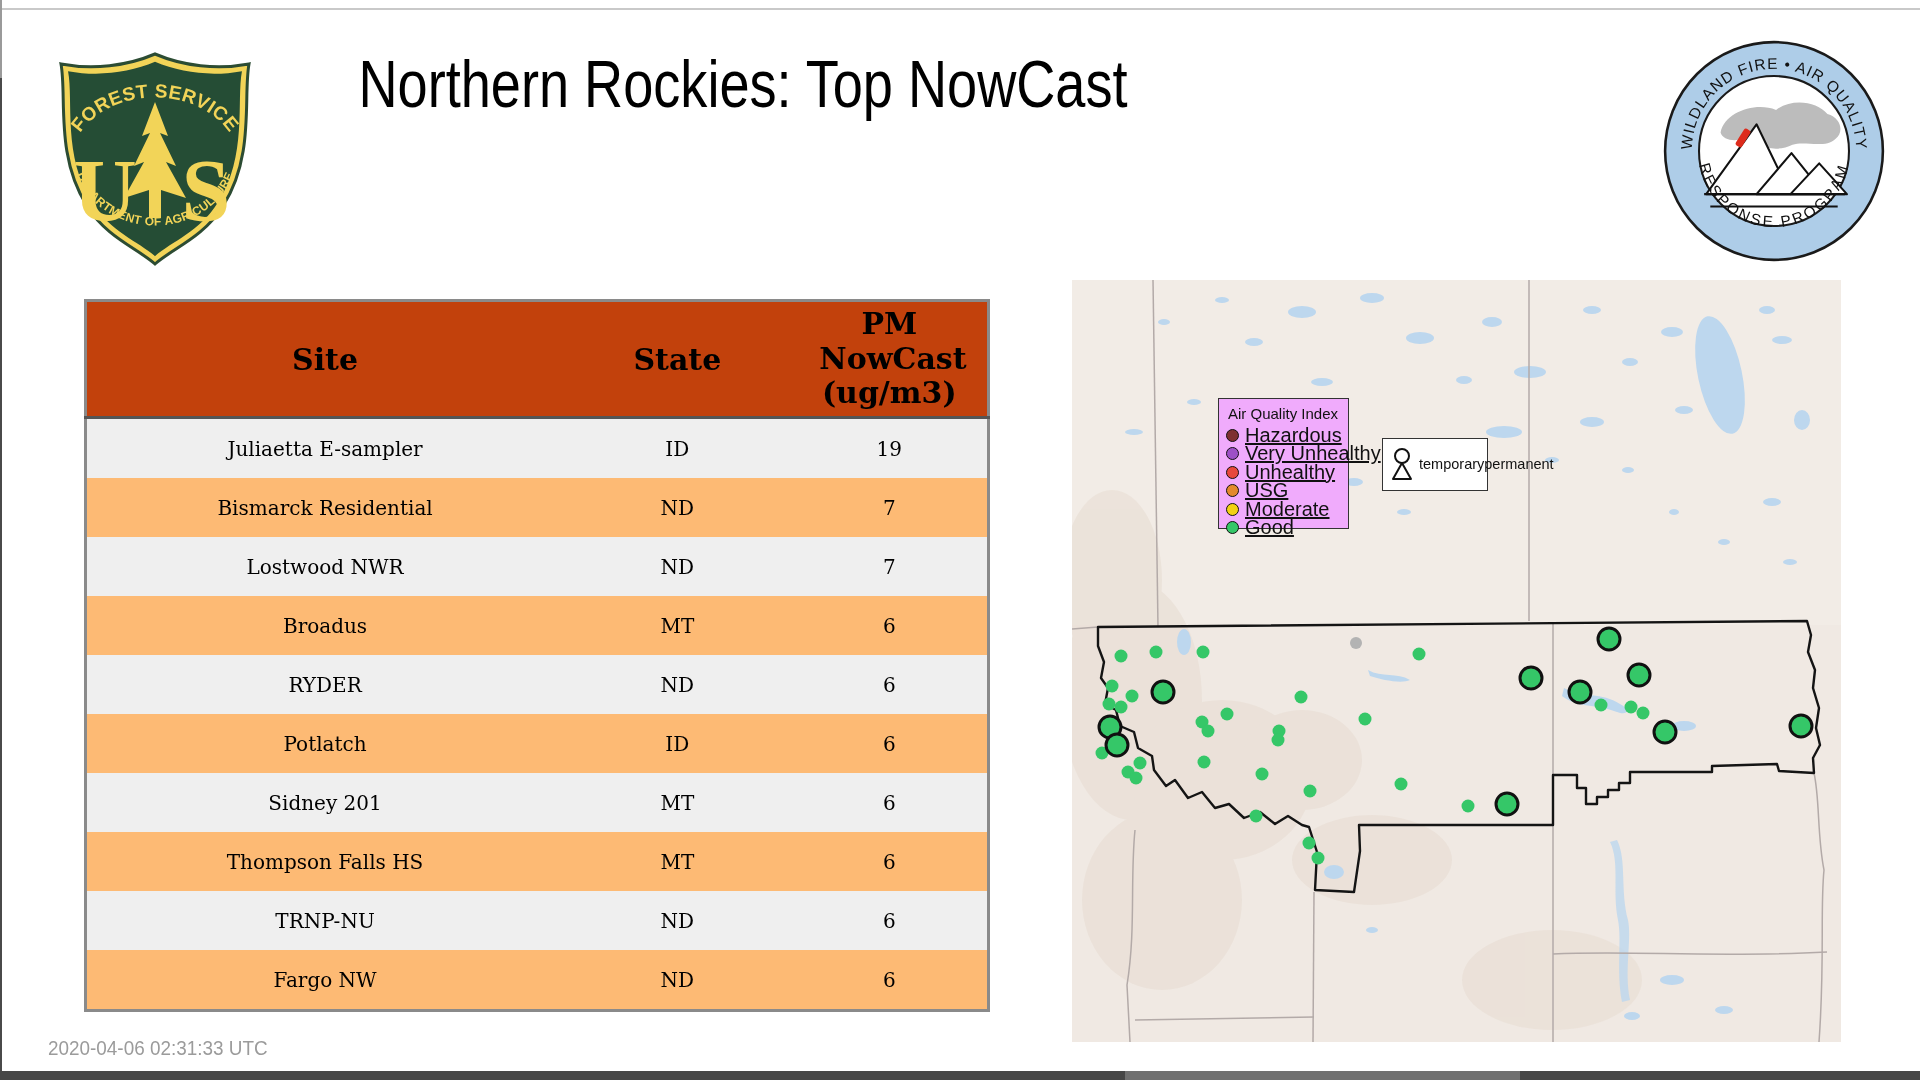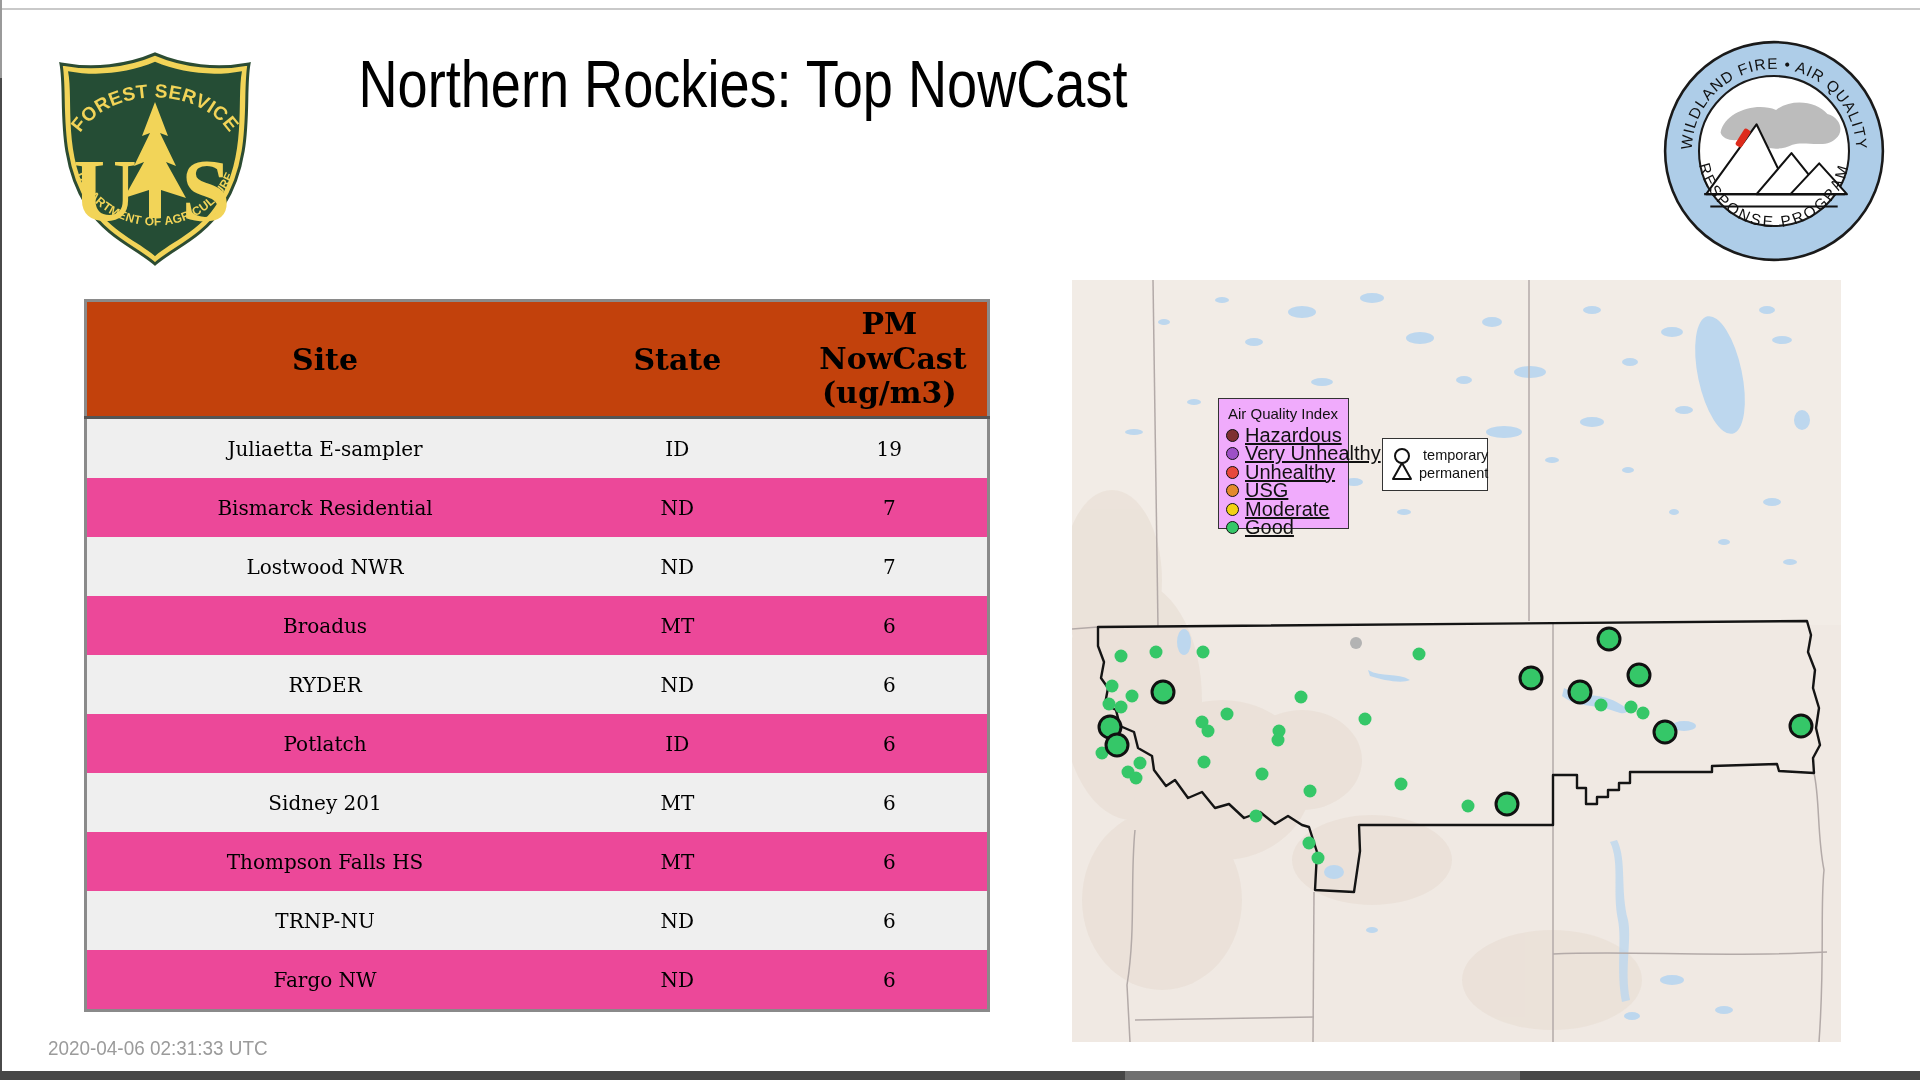--- a/index.html
+++ b/index.html
@@ -23,42 +23,42 @@
   .wf-logo{position:absolute;left:1661px;top:38px;}
 
   
   .nowcast-table{position:absolute;left:84px;top:299px;width:906px;border-collapse:collapse;
                  font-family:"DejaVu Serif","Liberation Serif",serif;color:#000;
                  border:3px solid #8a8a8a;}
   .nowcast-table th{background:#c2410c;font-size:30px;font-weight:bold;height:114px;
                     border-bottom:3px solid #555;text-align:center;vertical-align:middle;padding:0;}
   .nowcast-table td{font-size:20px;text-align:center;height:59px;padding:0;vertical-align:middle;}
   .nowcast-table tr.odd td{background:#efefef;}
-  .nowcast-table tr.even td{background:#ec4899;}
+  .nowcast-table tr.even td{background:#fdba74;}
   .col-site{width:480px;} .col-state{width:230px;} .col-value{width:196px;}
   .hdr-value-inner{width:140px;margin:0 auto;line-height:1.15;}
 
   
   .map-box{position:absolute;left:1072px;top:280px;width:769px;height:762px;}
 
   
   .aqi-legend{position:absolute;left:1218px;top:398px;width:131px;height:131px;background:#f0abfc;
               border:1.5px solid #333;box-sizing:border-box;padding:5px 0 0 7px;
               font-family:"Liberation Sans",sans-serif;}
   .aqi-title{font-size:15px;color:#111;margin:1px 0 4px 2px;}
   .aqi-item{display:flex;align-items:center;height:18.5px;}
   .aqi-swatch{width:13px;height:13px;border-radius:50%;border:1.6px solid #111;
               flex:0 0 auto;margin-right:6px;box-sizing:border-box;}
   .aqi-label{font-size:20px;color:#111;white-space:nowrap;text-decoration:underline;}
 
   .marker-legend{position:absolute;left:1382px;top:438px;width:106px;height:53px;background:#fff;
                  border:1.5px solid #333;box-sizing:border-box;display:flex;align-items:center;
                  padding-left:7px;font-family:"Liberation Sans",sans-serif;}
   .marker-glyph{flex:0 0 auto;margin-right:5px;}
-  .marker-labels{display:flex;flex-direction:column;line-height:1.18;text-align:right;}
+  .marker-labels{display:flex;flex-direction:row;line-height:1.18;}
   .marker-labels span{font-size:14.5px;color:#111;}
 
   .footer-ts{position:absolute;left:48px;top:1036px;font-size:21px;color:#9b9b9b;
              transform:scaleX(0.9);transform-origin:left;white-space:pre;}
 </style>
 </head>
 <body>
 
 <div id="canvas">
 

